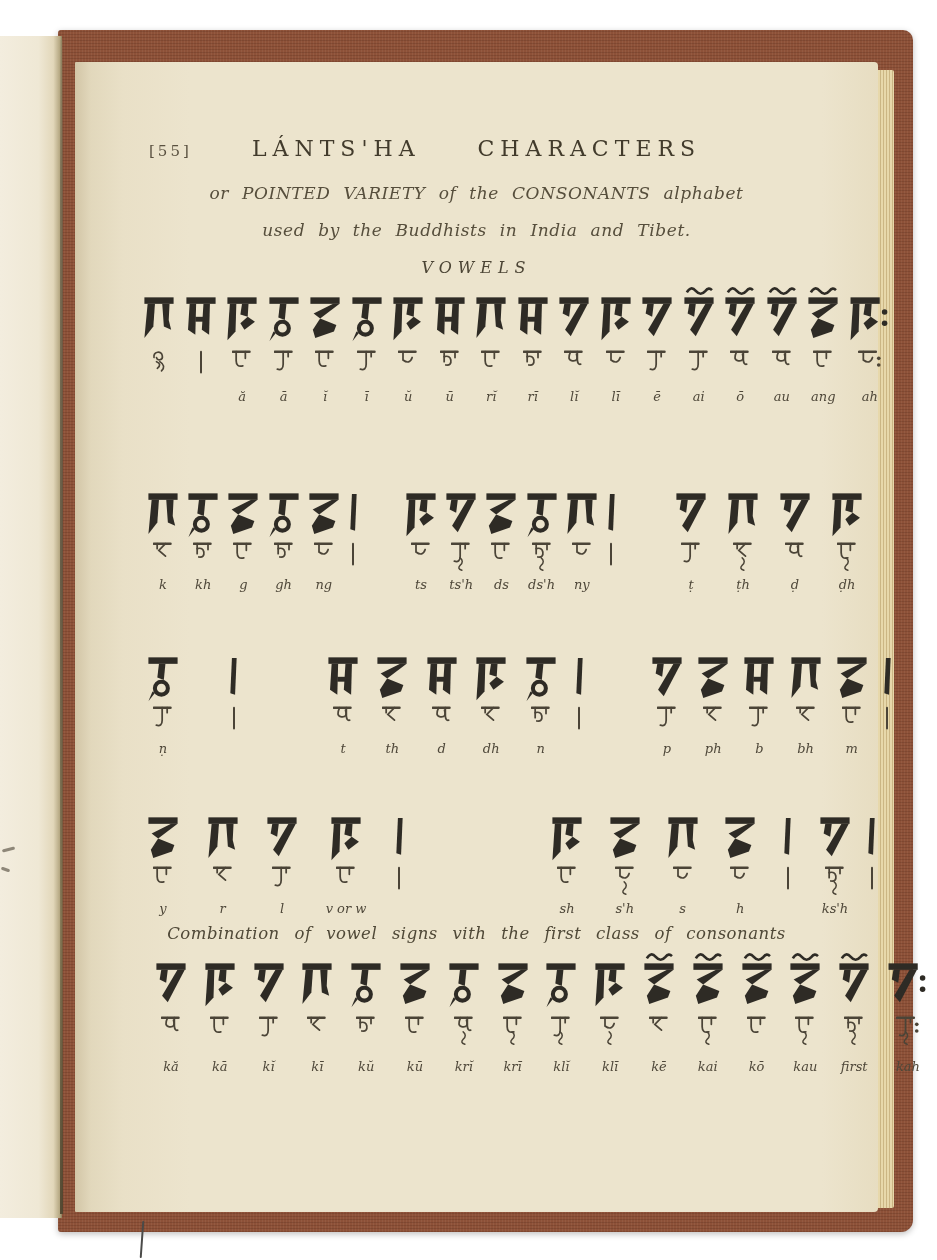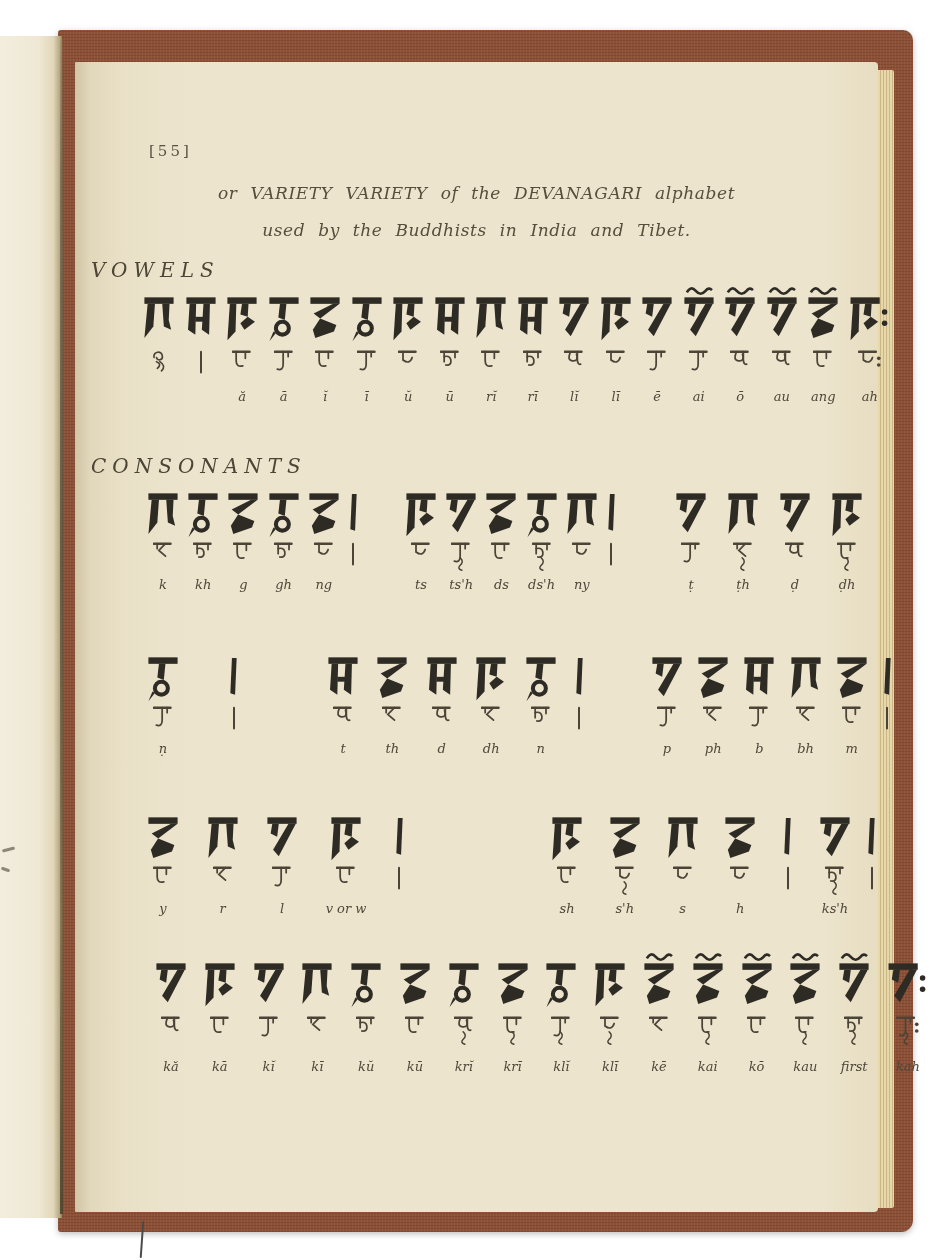--- a/index.html
+++ b/index.html
@@ -36,22 +36,22 @@
   .thread{position:absolute;left:141px;top:1221px;width:2px;height:37px;
     background:#4a4a48;transform:rotate(4deg);border-radius:2px;}
 
   
   .pagenum{position:absolute;left:74px;top:80px;font-size:15px;color:#5a5140;letter-spacing:3px;}
   .title{position:absolute;left:0;top:74px;width:100%;text-align:center;
     font-size:22px;color:#423b2c;letter-spacing:6px;word-spacing:44px;}
   .sub{position:absolute;left:0;width:100%;text-align:center;font-style:italic;
     font-size:17px;color:#564e3c;word-spacing:7px;letter-spacing:.6px;}
   .sub1{top:121px;} .sub2{top:158px;}
-  .shead{position:absolute;left:16px;width:100%;font-style:italic;
-    font-size:20px;color:#4c4535;letter-spacing:6px;}
+  .shead{position:absolute;left:0;width:100%;text-align:center;font-style:italic;
+    font-size:16px;color:#4c4535;letter-spacing:6px;}
   .vhead{top:196px;} .chead{top:392px;}
   .caption{position:absolute;left:0;top:862px;width:100%;text-align:center;
     font-style:italic;font-size:16.5px;color:#4f4837;word-spacing:9px;letter-spacing:.5px;}
 
   
   .srow{position:absolute;display:flex;justify-content:space-between;align-items:flex-start;}
   .col{display:flex;flex-direction:column;align-items:center;}
   .cell{display:flex;align-items:flex-start;justify-content:center;}
   .lrow svg{height:60px;color:#2e2b25;display:block;}
   .trow svg{height:30px;color:#4b4437;display:block;}
@@ -61,21 +61,22 @@
 <body>
 
 <div class="scene">
 
   <div class="cover">
     <div class="page-edges"></div>
   </div>
 
   <div class="page">
     <div class="pagenum">[55]</div>
-    <div class="sub sub1">or VARIETY VARIETY of the DEVANAGARI alphabet</div>
+    <div class="title">LÁNTS'HA CHARACTERS</div>
+    <div class="sub sub1">or POINTED VARIETY of the CONSONANTS alphabet</div>
     <div class="sub sub2">used by the Buddhists in India and Tibet.</div>
 
     <div class="shead vhead">VOWELS</div>
     <div class="srow" style="left:68px;top:224px;width:748px">
         <div class="col">
           <div class="cell lrow" style="height:64px">
             <svg viewBox="0 -14 36 74" style="width:32px">
               <g fill="currentColor">
                 <rect x="0" y="0" width="36" height="8"></rect>
                 <polygon points="4,8 13,8 11,36 0,50"></polygon>
@@ -424,21 +425,20 @@
               <path d="M1,2.2 H21" stroke="currentColor" fill="none" stroke-linecap="round" stroke-width="3"></path>
               <path d="M6,2 v10 q8,6 11,-3" stroke="currentColor" fill="none" stroke-linecap="round" stroke-width="2.1"></path>
               <circle cx="24.5" cy="10" r="2.2" fill="currentColor"></circle>
               <circle cx="24.5" cy="18" r="2.2" fill="currentColor"></circle>
             </svg>
           </div>
           <div class="cell rrow">ah</div>
         </div>
       </div>
 
-    <div class="shead chead">CONSONANTS</div>
 
     <div class="srow" style="left:72px;top:420px;width:212px">
         <div class="col">
           <div class="cell lrow" style="height:60px">
             <svg viewBox="0 -14 36 74" style="width:32px">
               <g fill="currentColor">
                 <rect x="0" y="0" width="36" height="8"></rect>
                 <polygon points="4,8 13,8 11,36 0,50"></polygon>
                 <polygon points="22,8 31,8 30,28 33,40 24,36"></polygon>
               </g>
@@ -1215,20 +1215,21 @@
           </div>
           <div class="cell trow" style="height:36px">
             <svg viewBox="0 0 12 36" style="width:10px">
               <path d="M6,2 v25" stroke="currentColor" fill="none" stroke-linecap="round" stroke-width="2.4"></path>
             </svg>
           </div>
           <div class="cell rrow"></div>
         </div>
       </div>
 
+    <div class="caption">Combination of vowel signs vith the first class of consonants</div>
     <div class="srow" style="left:80px;top:890px;width:774px">
         <div class="col">
           <div class="cell lrow" style="height:64px">
             <svg viewBox="0 -14 36 74" style="width:32px">
               <g fill="currentColor">
                 <rect x="0" y="0" width="36" height="8"></rect>
                 <polygon points="26,8 35,8 14,48 7,40"></polygon>
                 <polygon points="6,8 14,8 12,24 4,20"></polygon>
               </g>
             </svg>

